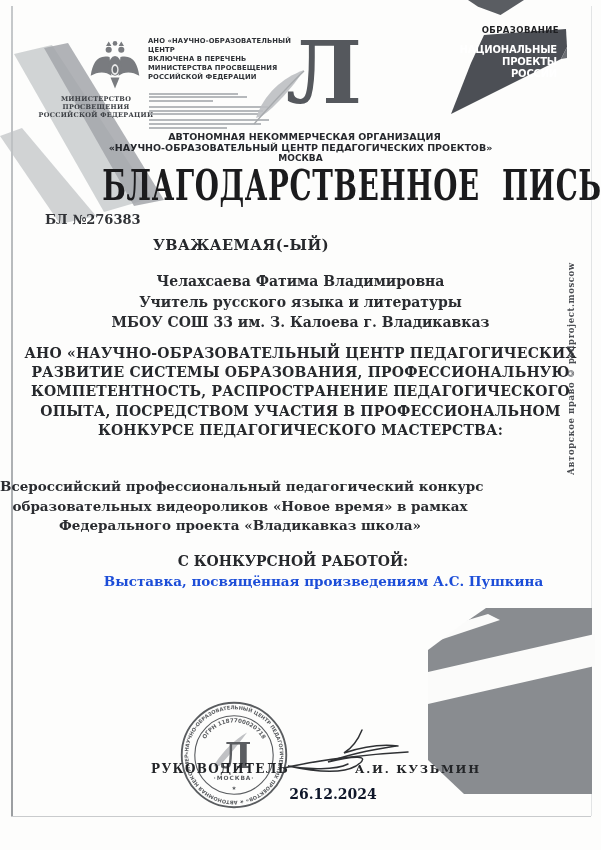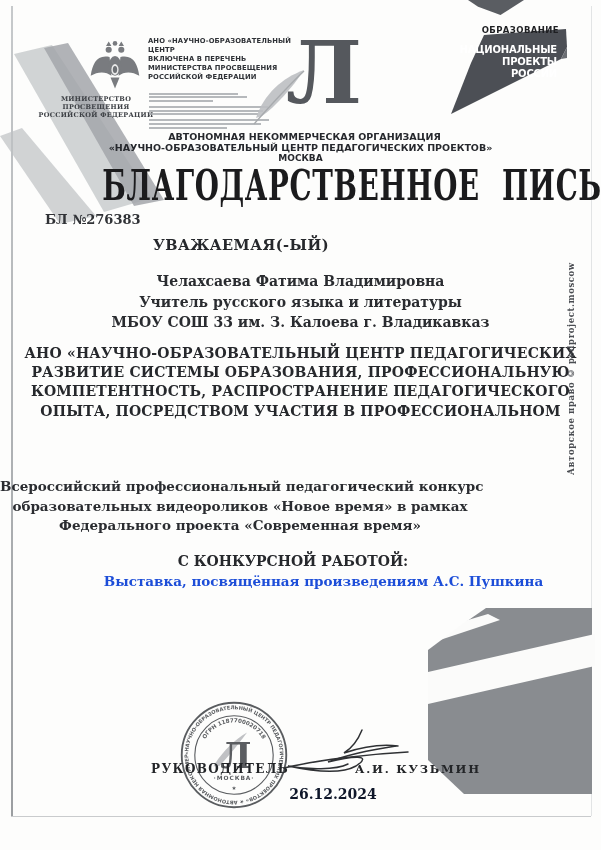--- a/index.html
+++ b/index.html
@@ -175,26 +175,27 @@
     <div>Челахсаева Фатима Владимировна</div>
     <div>Учитель русского языка и литературы</div>
     <div>МБОУ СОШ 33 им. З. Калоева г. Владикавказ</div>
   </div>
 
   <div class="abs bodytext">
     <div>АНО «НАУЧНО-ОБРАЗОВАТЕЛЬНЫЙ ЦЕНТР ПЕДАГОГИЧЕСКИХ</div>
     <div>РАЗВИТИЕ СИСТЕМЫ ОБРАЗОВАНИЯ, ПРОФЕССИОНАЛЬНУЮ</div>
     <div>КОМПЕТЕНТНОСТЬ, РАСПРОСТРАНЕНИЕ ПЕДАГОГИЧЕСКОГО</div>
     <div>ОПЫТА, ПОСРЕДСТВОМ УЧАСТИЯ В ПРОФЕССИОНАЛЬНОМ</div>
+    <div>КОНКУРСЕ ПЕДАГОГИЧЕСКОГО МАСТЕРСТВА:</div>
   </div>
 
   <div class="abs contest">
     <div>Всероссийский профессиональный педагогический конкурс</div>
     <div>образовательных видеороликов «Новое время» в рамках</div>
-    <div>Федерального проекта «Современная время»</div>
+    <div>Федерального проекта «Владикавказ школа»</div>
   </div>
 
   <div class="abs work-label">С КОНКУРСНОЙ РАБОТОЙ:</div>
   <div class="abs work-title">Выставка, посвящённая произведениям А.С. Пушкина</div>
 
   <svg class="abs stamp" viewBox="0 0 120 120">
     <defs>
       <path id="ringPath" d="M11,60 A49,49 0 1 1 109,60 A49,49 0 1 1 11,60"></path>
       <path id="ogrnPath" d="M25,60 A35,35 0 0 1 95,60"></path>
     </defs>

